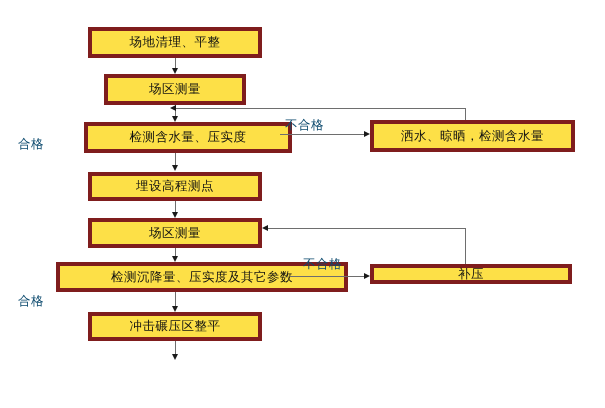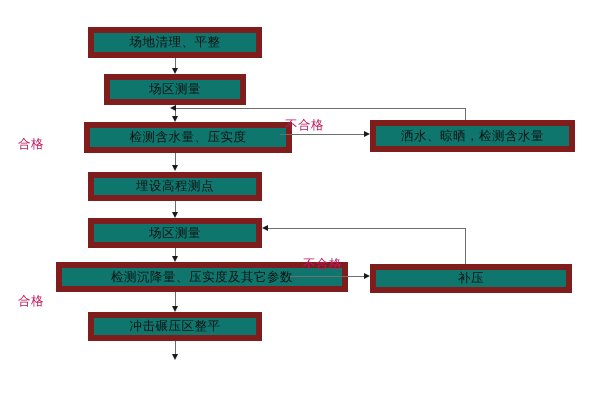--- a/index.html
+++ b/index.html
@@ -11,34 +11,34 @@
     position: relative;
     width: 605px;
     height: 408px;
     background: #ffffff;
     overflow: hidden;
     font-family: "DejaVu Sans", "Liberation Sans", sans-serif;
   }
   .node {
     position: absolute;
     box-sizing: border-box;
-    border: 6px solid #7f1d1d;
-    background: #0f766e;
+    border: 4px solid #7f1d1d;
+    background: #fde047;
     display: flex;
     align-items: center;
     justify-content: center;
     color: #111111;
     font-size: 12.5px;
     letter-spacing: 0.5px;
     white-space: nowrap;
     line-height: 1;
   }
   .label {
     position: absolute;
-    color: #be185d;
+    color: #0c4a6e;
     font-size: 12.5px;
     letter-spacing: 0.5px;
     white-space: nowrap;
     line-height: 1;
   }
   .hline {
     position: absolute;
     height: 0;
     border-top: 1px solid #6e6e6e;
   }
@@ -84,21 +84,21 @@
   <div class="node" style="left:72px; top:122px; width:208px; height:31px;margin-left:12px;">检测含水量、压实度</div>
 
   <div class="node" style="left:370px; top:120px; width:205px; height:32px;">洒水、晾晒，检测含水量</div>
 
   <div class="node" style="left:88px; top:172px; width:174px; height:29px;">埋设高程测点</div>
 
   <div class="node" style="left:88px; top:218px; width:174px; height:30px;">场区测量</div>
 
   <div class="node" style="left:56px; top:262px; width:292px; height:30px;">检测沉降量、压实度及其它参数</div>
 
-  <div class="node" style="left:370px; top:264px; width:202px; height:29px;">补压</div>
+  <div class="node" style="left:370px; top:264px; width:202px; height:20px;">补压</div>
 
   <div class="node" style="left:88px; top:312px; width:174px; height:29px;">冲击碾压区整平</div>
 
 
   <div class="label" style="left:18px; top:138px;">合格</div>
 
   <div class="label" style="left:285px; top:119px;">不合格</div>
 
   <div class="label" style="left:18px; top:295px;">合格</div>
 

